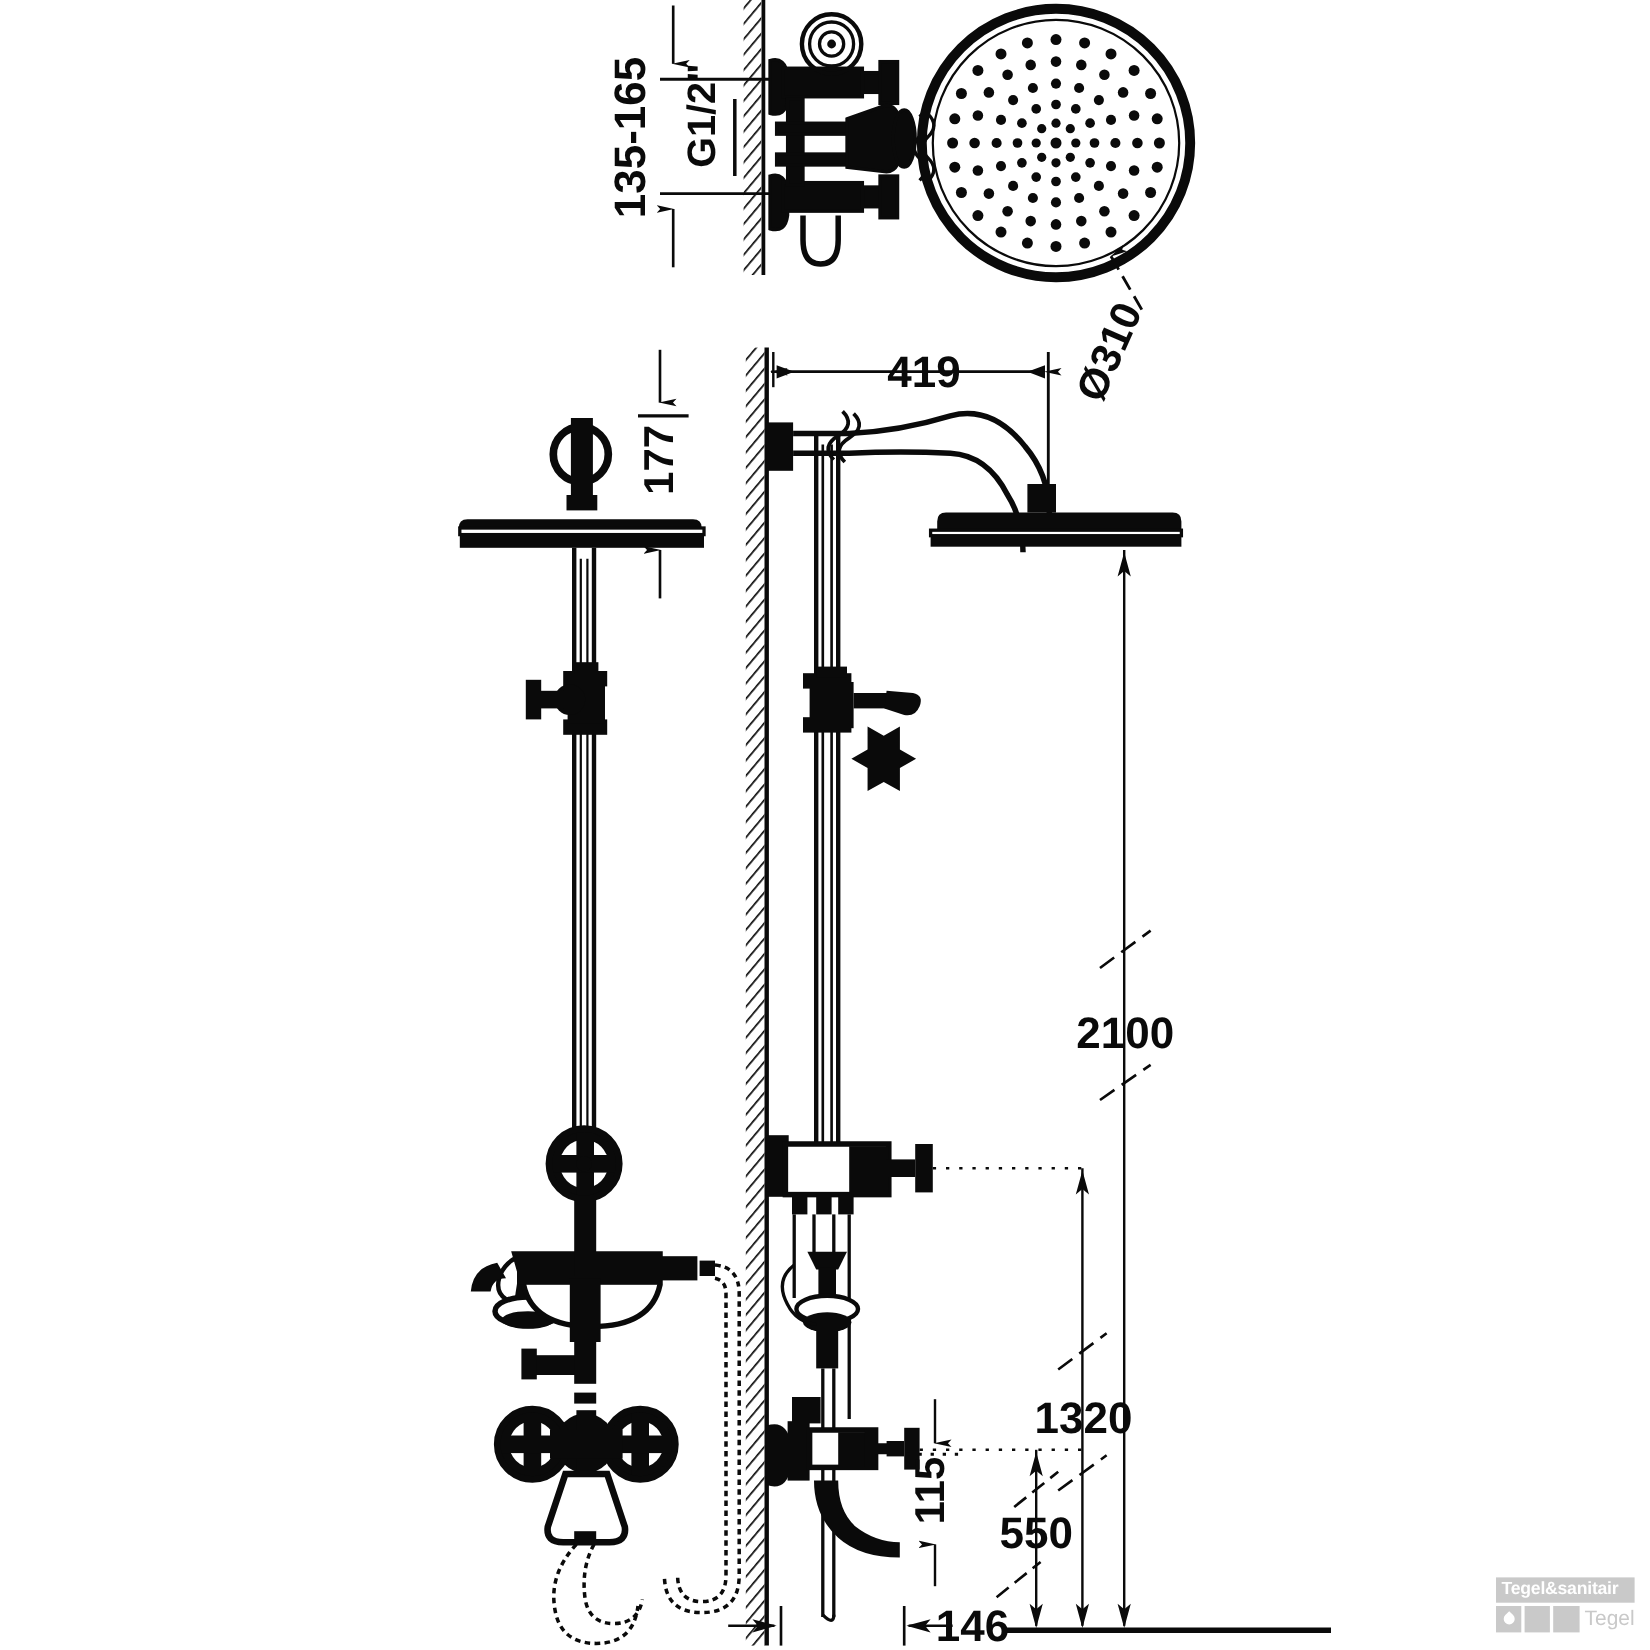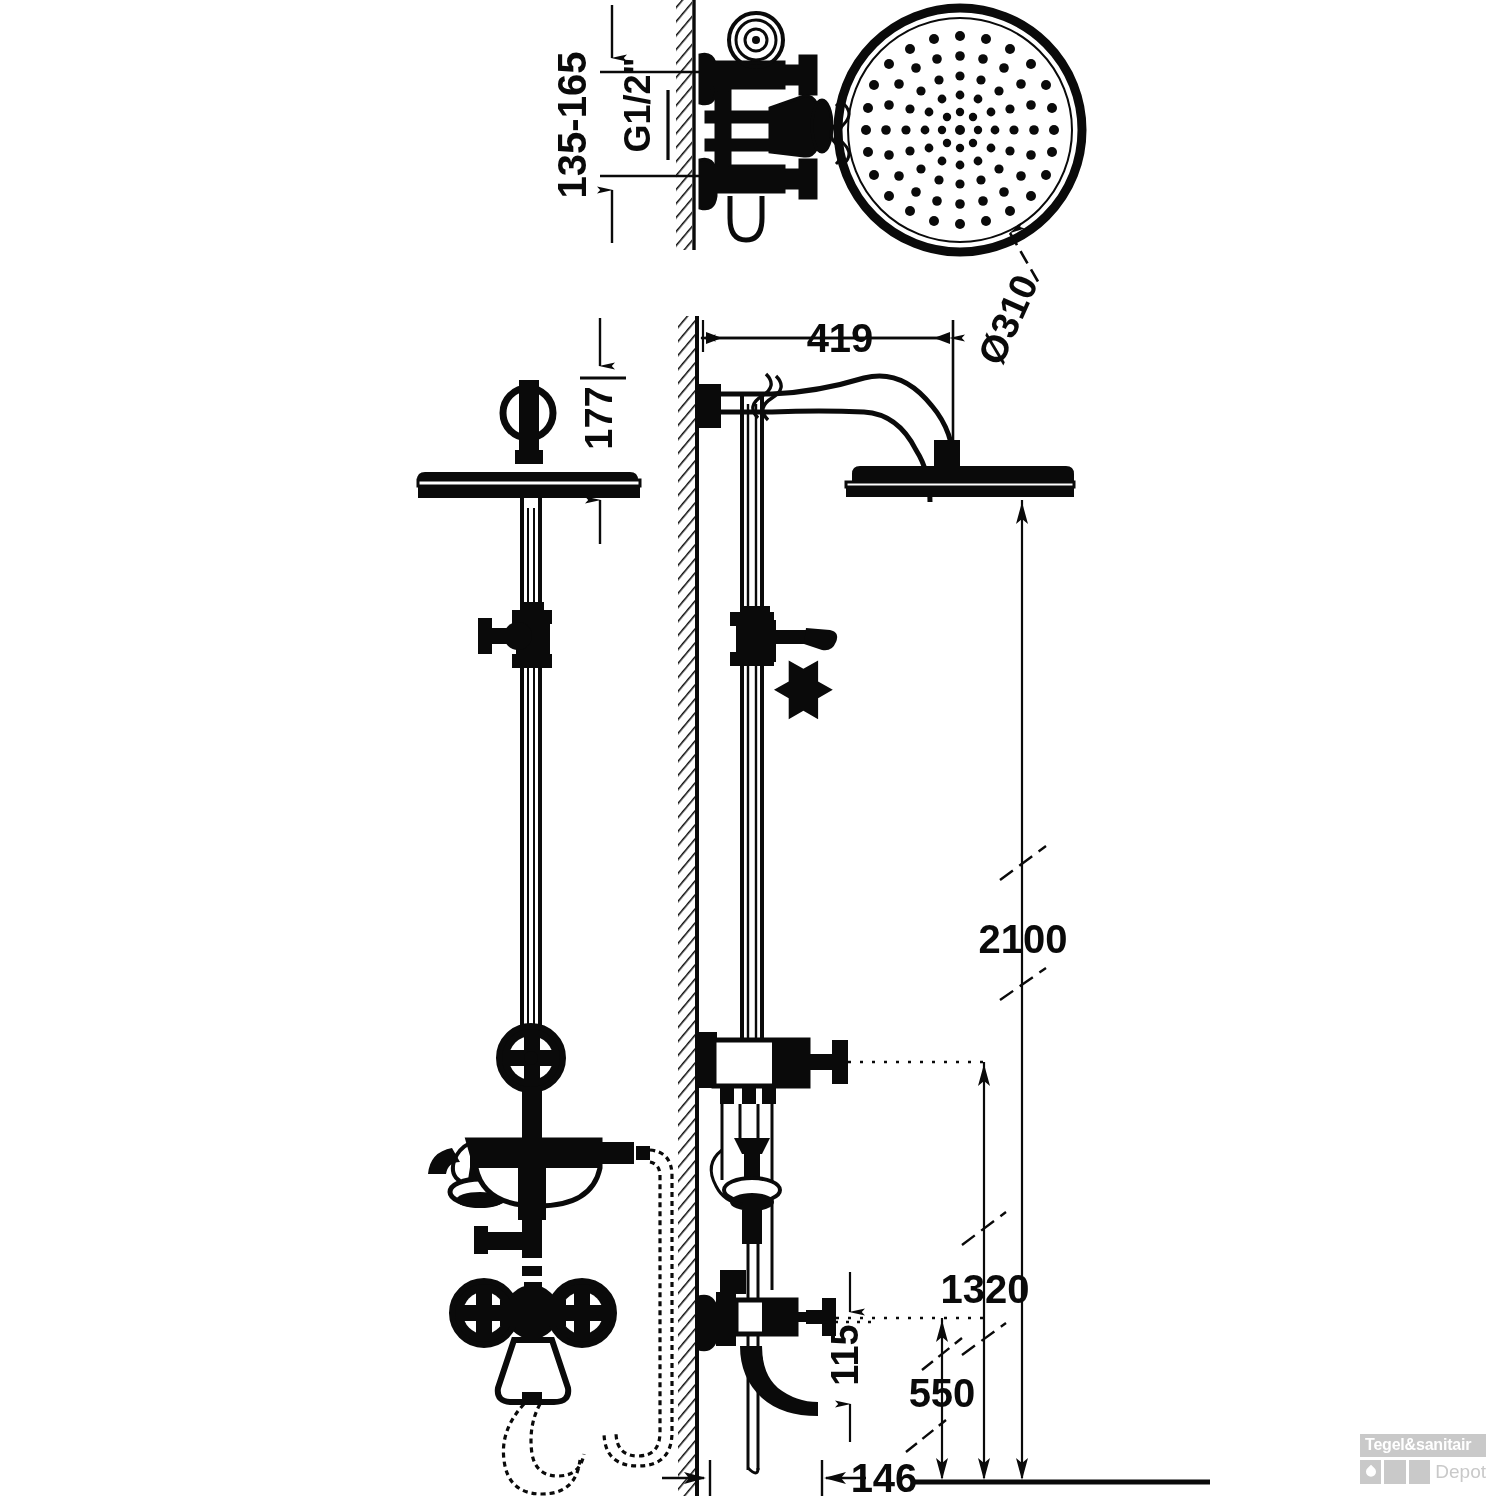--- a/index.html
+++ b/index.html
@@ -521,17 +521,17 @@
   </svg>
 
   <div id="watermark">
     <span id="wm-top">Tegel&amp;sanitair</span>
     <span id="wm-bottom">
       <span class="wm-sq">
         <span class="wm-drop"></span>
       </span>
       <span class="wm-sq"></span>
       <span class="wm-sq"></span>
-      <span id="wm-depot">Depot</span>
+      <span id="wm-depot">Tegel</span>
     </span>
   </div>
 
 </div>
 
 </body></html>

